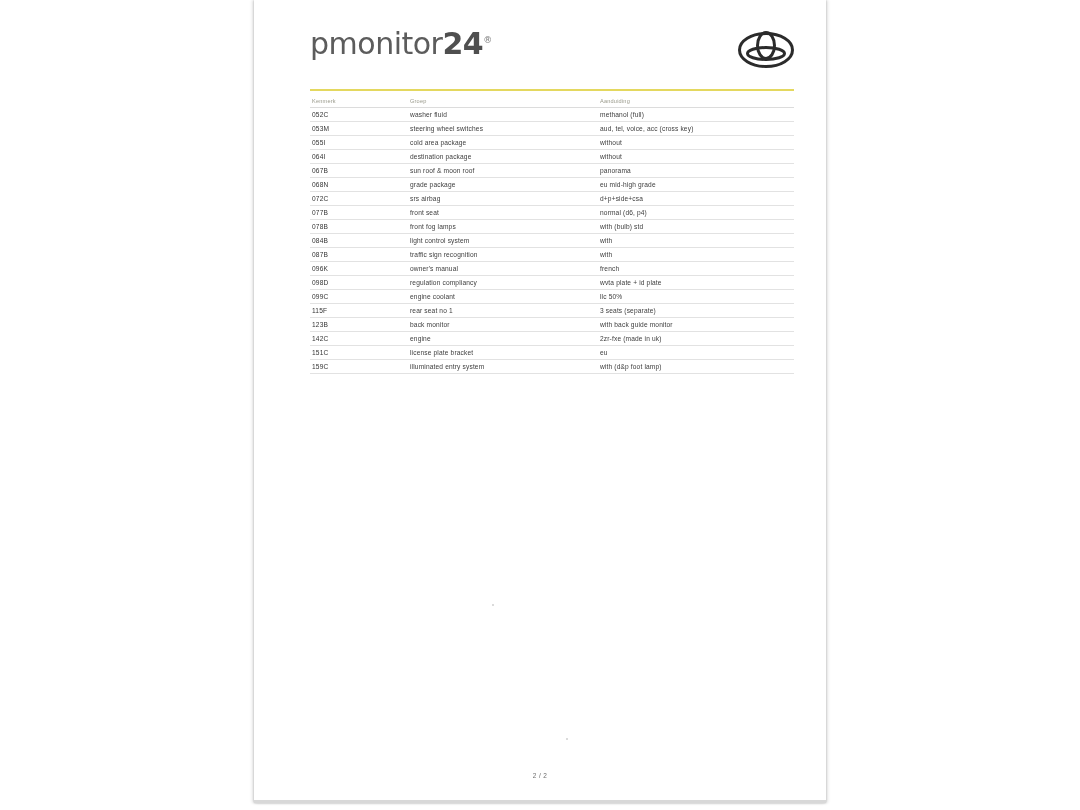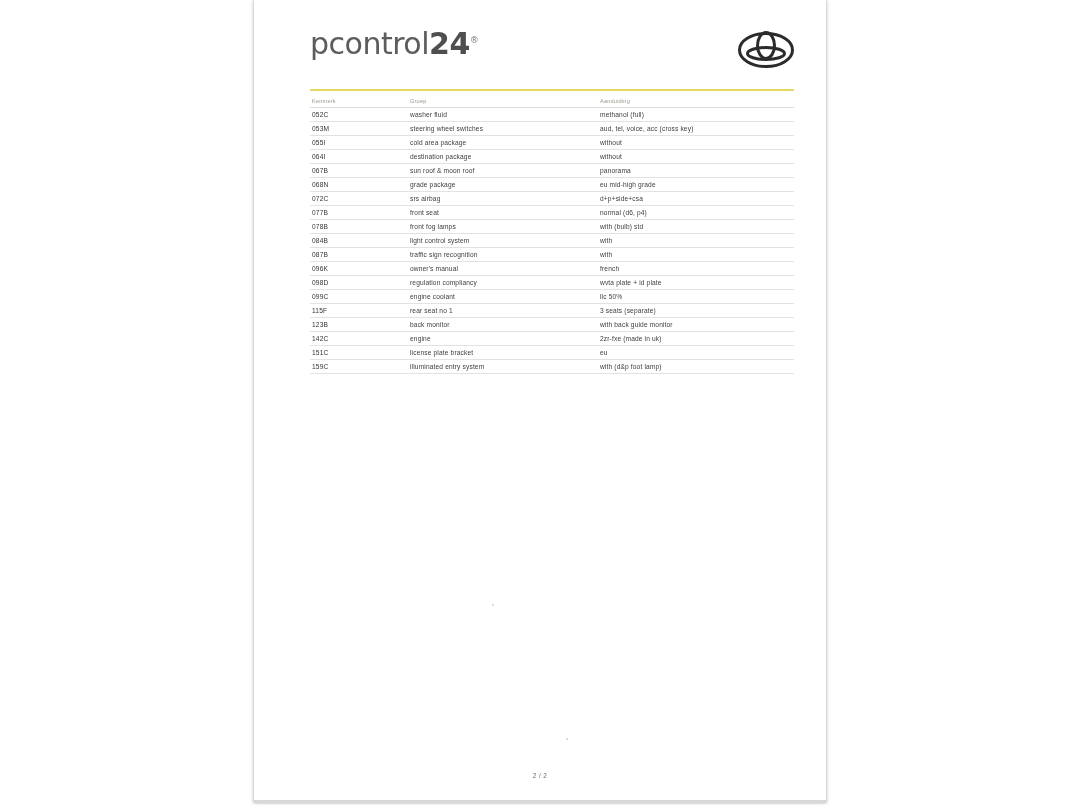--- a/index.html
+++ b/index.html
@@ -126,21 +126,21 @@
     color: #6e6e6e;
     letter-spacing: 0.4px;
   }
 </style>
 </head>
 <body>
 
 <div class="page">
 
   <div class="header">
-    <div class="brand"><span>p</span><span>control</span><span class="bold">24</span><span class="reg">®</span></div>
+    <div class="brand"><span>p</span><span>monitor</span><span class="bold">24</span><span class="reg">®</span></div>
 
     <div class="logo">
       <svg viewBox="0 0 112 80" width="56" height="40" aria-hidden="true">
         <ellipse cx="56" cy="40" rx="53" ry="33" fill="none" stroke="#2b2b2b" stroke-width="6"></ellipse>
         <ellipse cx="56" cy="31" rx="17" ry="26" fill="none" stroke="#2b2b2b" stroke-width="6"></ellipse>
         <ellipse cx="56" cy="47" rx="37" ry="12" fill="none" stroke="#2b2b2b" stroke-width="6"></ellipse>
       </svg>
     </div>
   </div>
 

